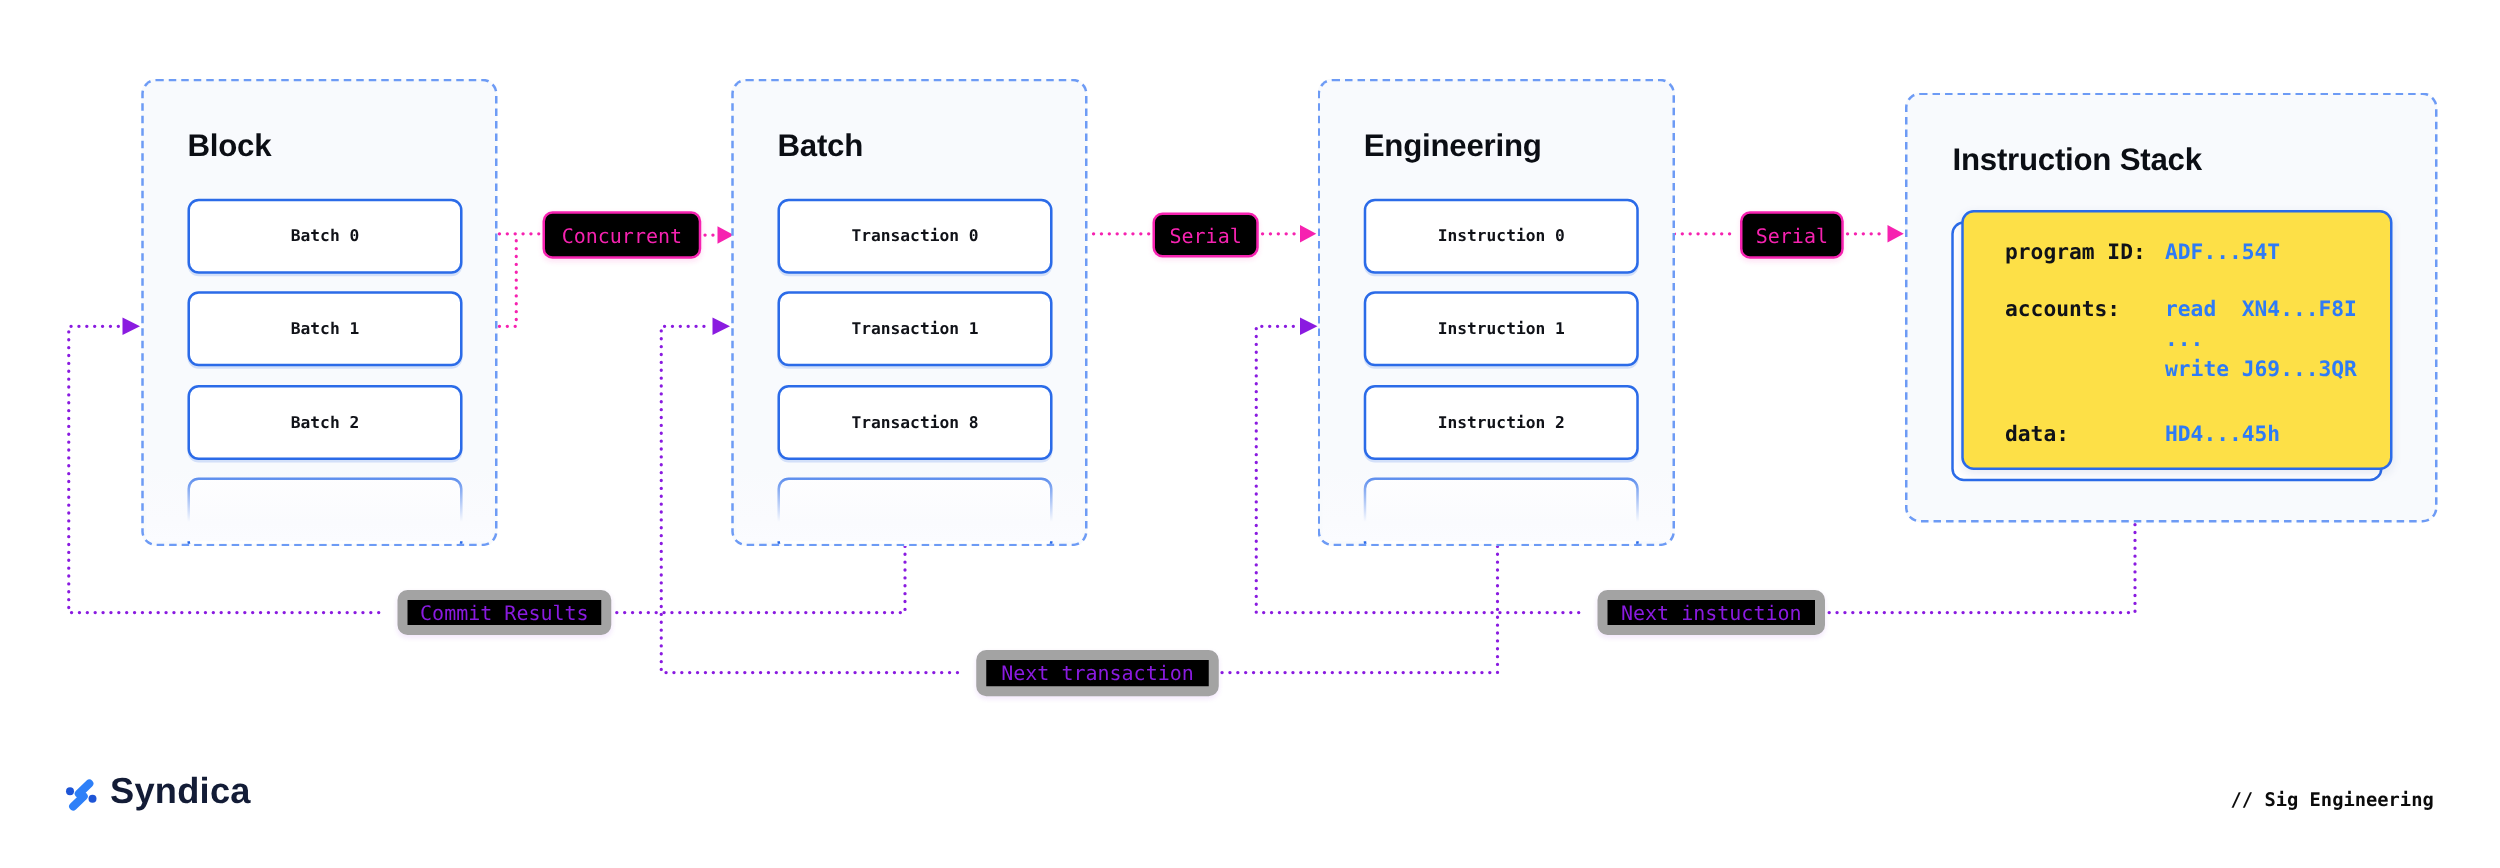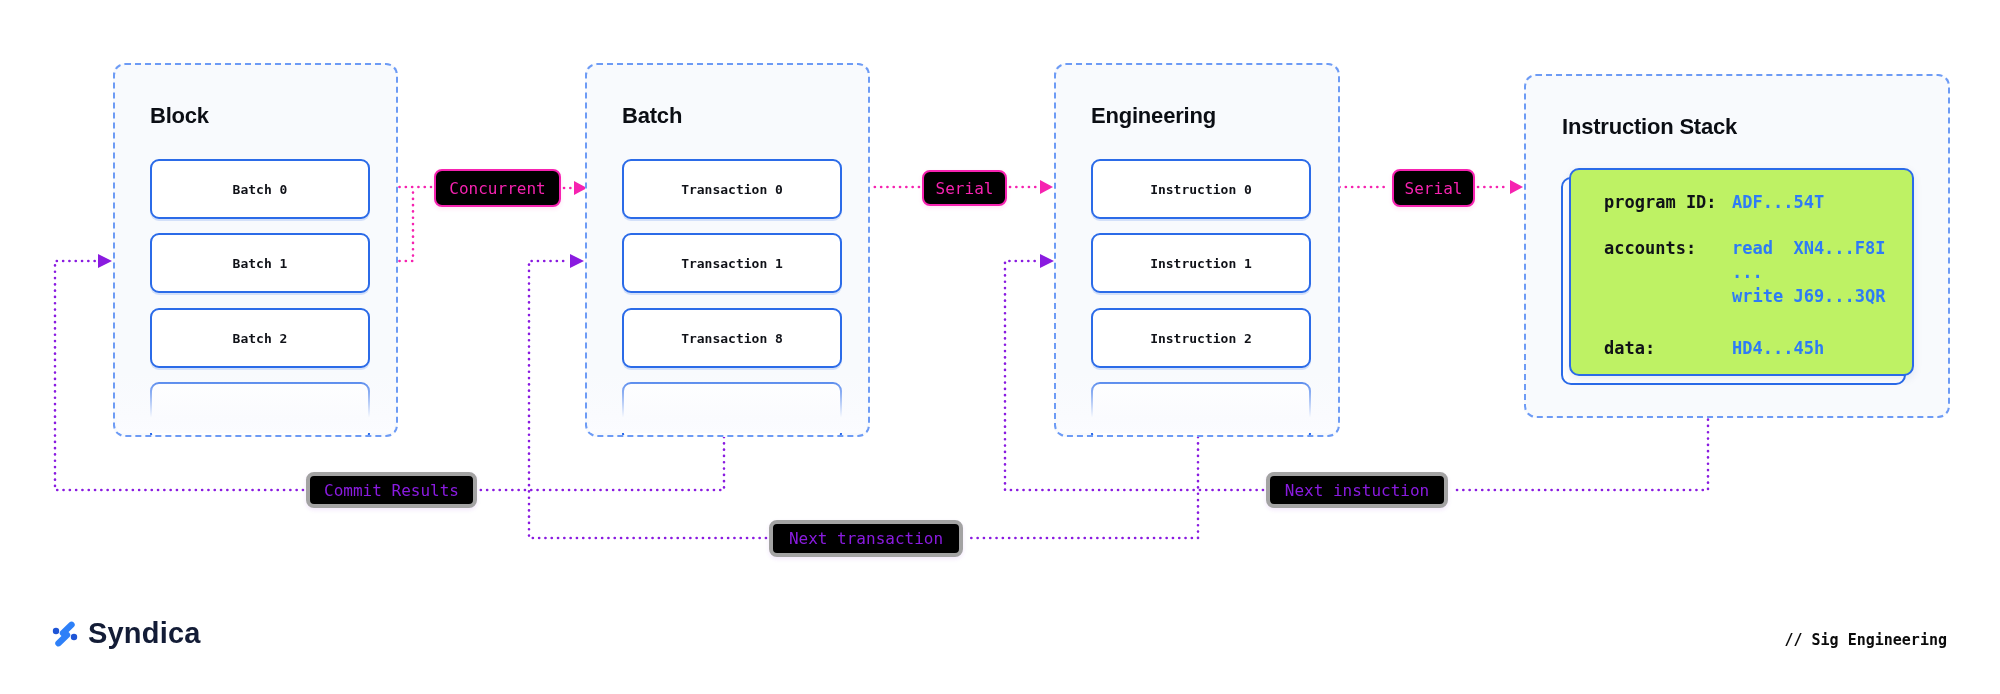--- a/index.html
+++ b/index.html
@@ -7,21 +7,21 @@
     position:relative;width:2000px;height:694px;background:#ffffff;overflow:hidden;
     font-family:"Liberation Sans",sans-serif;
   }
   
   .panel{
     position:absolute;border:2px dashed #6d9bf5;border-radius:12px;
     background:#f8fafd;overflow:hidden;box-sizing:border-box;
   }
   .panel-title{
     position:absolute;left:35px;top:38px;margin:0;
-    font-size:22px;font-weight:700;color:#0b0e14;letter-spacing:-0.2px;
+    font-size:25px;font-weight:700;color:#0b0e14;letter-spacing:-0.2px;
     font-family:"Liberation Sans",sans-serif;
   }
   
   .ibox{
     position:absolute;left:35px;width:220px;height:60px;box-sizing:border-box;
     background:#ffffff;border:2px solid #2b6be8;border-radius:9px;
     box-shadow:0 2px 0 rgba(43,107,232,0.18);
     display:flex;align-items:center;justify-content:center;
     font-family:"DejaVu Sans Mono",monospace;font-weight:700;font-size:13px;color:#101218;
   }
@@ -30,45 +30,45 @@
     background:linear-gradient(to bottom, rgba(250,251,254,0) 0%, #fafbfe 75%, #fbfcff 100%);
     pointer-events:none;
   }
   
   .callout{
     position:absolute;box-sizing:border-box;background:#000000;border-radius:8px;
     display:flex;align-items:center;justify-content:center;
     font-family:"DejaVu Sans Mono",monospace;font-weight:400;font-size:16px;
   }
   .callout.pink{border:2px solid #f622b0;color:#f622b0;box-shadow:0 2px 4px rgba(246,34,176,0.12);}
-  .callout.purple{border:4px solid #a3a3a3;color:#8a1be0;box-shadow:0 2px 4px rgba(138,27,224,0.10);}
+  .callout.purple{border:8px solid #a3a3a3;color:#8a1be0;box-shadow:0 2px 4px rgba(138,27,224,0.10);margin-left:12px;}
   
   .card-back{
     position:absolute;left:35px;top:101px;width:345px;height:208px;box-sizing:border-box;
     background:#ffffff;border:2px solid #2b6be8;border-radius:10px;
   }
   .card{
     position:absolute;left:43px;top:92px;width:345px;height:208px;box-sizing:border-box;
-    background:#bef264;border:2px solid #2b6be8;border-radius:10px;
+    background:#fde047;border:2px solid #2b6be8;border-radius:10px;
     box-shadow:0 3px 8px rgba(30,60,150,0.10);
   }
   .crow{position:absolute;left:33px;right:12px;display:flex;}
   .clabel{
     width:128px;flex:0 0 128px;
     font-family:"DejaVu Sans Mono",monospace;font-weight:700;font-size:17px;line-height:24px;color:#101218;
     white-space:pre;
   }
   .cvalue{
     font-family:"DejaVu Sans Mono",monospace;font-weight:700;font-size:17px;line-height:24px;color:#2e7bf6;
     white-space:pre;
   }
   
   #connectors{position:absolute;left:0;top:0;pointer-events:none;}
   
-  #brand{position:absolute;left:50px;top:617px;display:flex;align-items:center;}
+  #brand{position:absolute;left:50px;top:617px;display:flex;align-items:flex-end;}
   #brand-text{
     font-family:"Liberation Sans",sans-serif;font-weight:600;font-size:29px;color:#131c36;
     margin-left:8px;letter-spacing:0.2px;
   }
   #credit{
     position:absolute;right:53px;top:631px;
     font-family:"DejaVu Sans Mono",monospace;font-weight:700;font-size:15px;color:#0b0b0b;
   }
 </style>
 </head>

